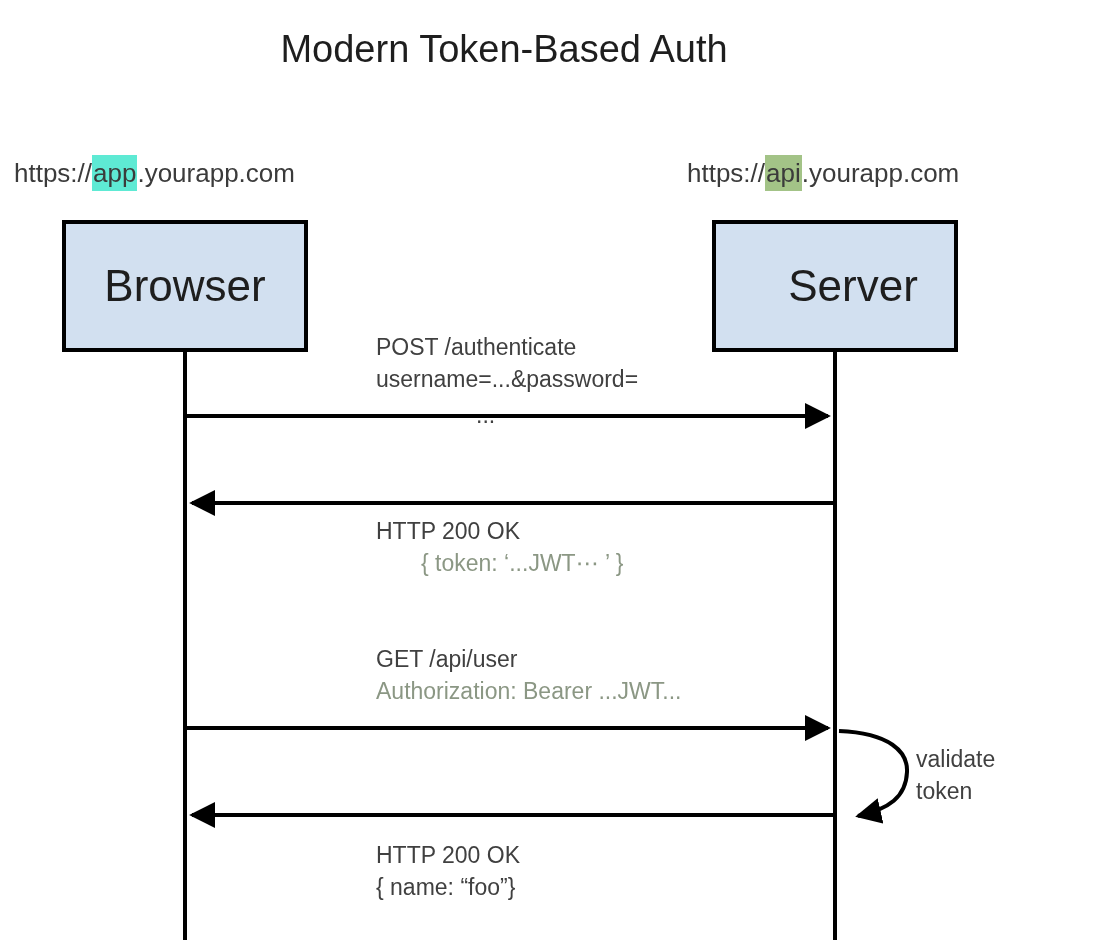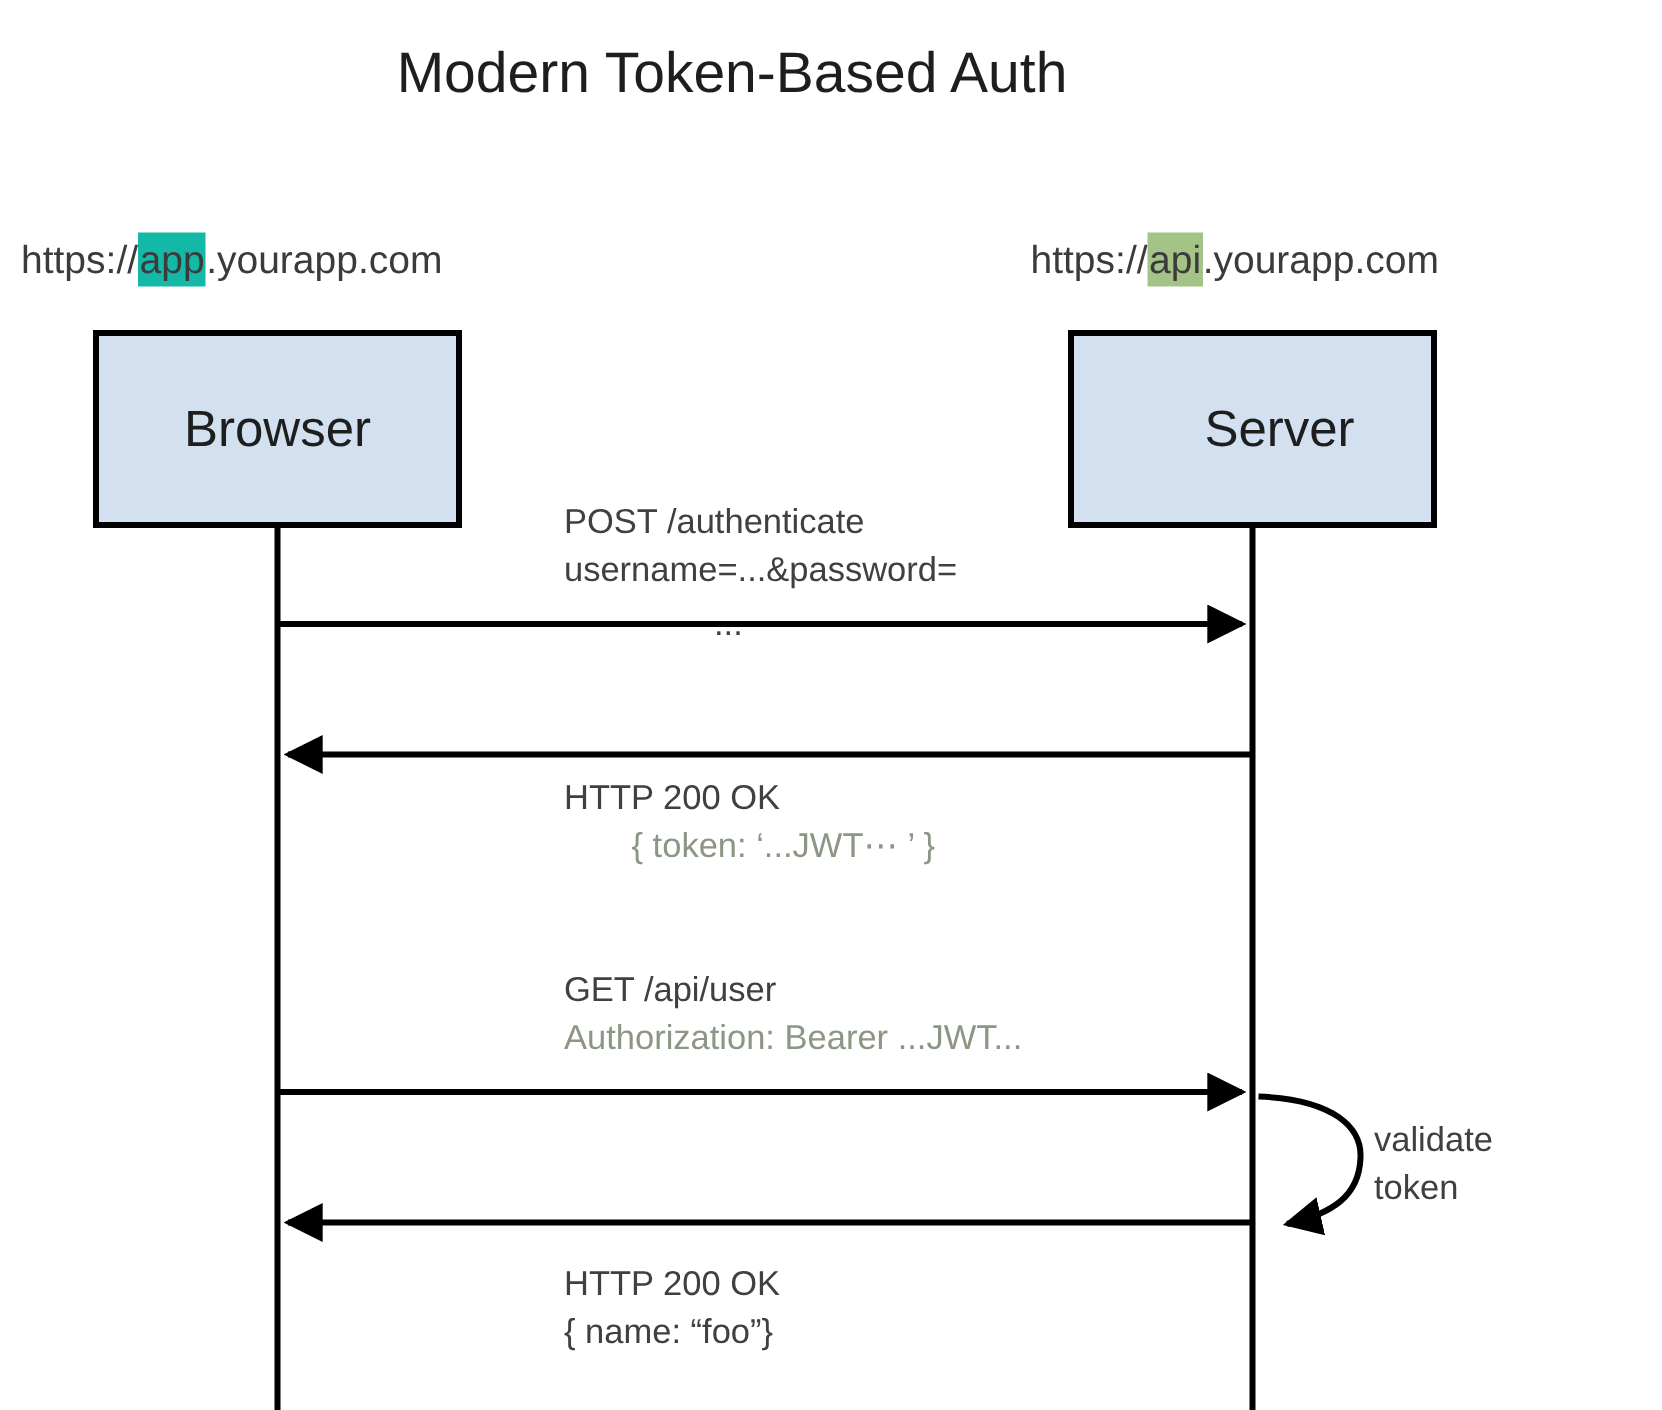--- a/index.html
+++ b/index.html
@@ -6,21 +6,21 @@
   .stage {
     position: relative;
     width: 1108px;
     height: 940px;
     background: #ffffff;
     font-family: "Liberation Sans", sans-serif;
     overflow: hidden;
   }
   .title {
     position: absolute;
-    left: 0; top: 28px; width: 976px;
+    left: 16px; top: 28px; width: 976px;
     text-align: center;
     font-size: 38px;
     color: #1e1e1e;
     white-space: nowrap;
   }
   .url {
     position: absolute;
     top: 158px;
     font-size: 26px;
     color: #3b3b3b;
@@ -32,21 +32,21 @@
   .actor-box {
     position: absolute;
     top: 220px;
     width: 246px;
     height: 132px;
     box-sizing: border-box;
     border: 4px solid #000000;
     display: flex;
     align-items: center;
     justify-content: center;
-    font-size: 34px;
+    font-size: 44px;
     color: #1e1e1e;
   }
   .browser-box { left: 62px; }
   .server-box  { left: 712px; }
   .msg {
     position: absolute;
     font-size: 23px;
     color: #404040;
     white-space: nowrap;
   }
@@ -57,21 +57,21 @@
   }
 </style>
 </head>
 <body>
 
 <div class="stage">
 
   <div class="title">Modern Token-Based Auth</div>
 
   <div class="url url-left">
-    <span>https://</span><span class="hl" style="background-color: #14b8a6;">app</span><span>.yourapp.com</span>
+    <span>https://</span><span class="hl" style="background-color: #5eead4;">app</span><span>.yourapp.com</span>
   </div>
 
   <div class="url url-right">
     <span>https://</span><span class="hl" style="background-color: rgb(163, 195, 135);">api</span><span>.yourapp.com</span>
   </div>
 
   <div class="actor-box browser-box" style="background-color: rgb(210, 224, 240);">
     <span>Browser</span>
   </div>
 

